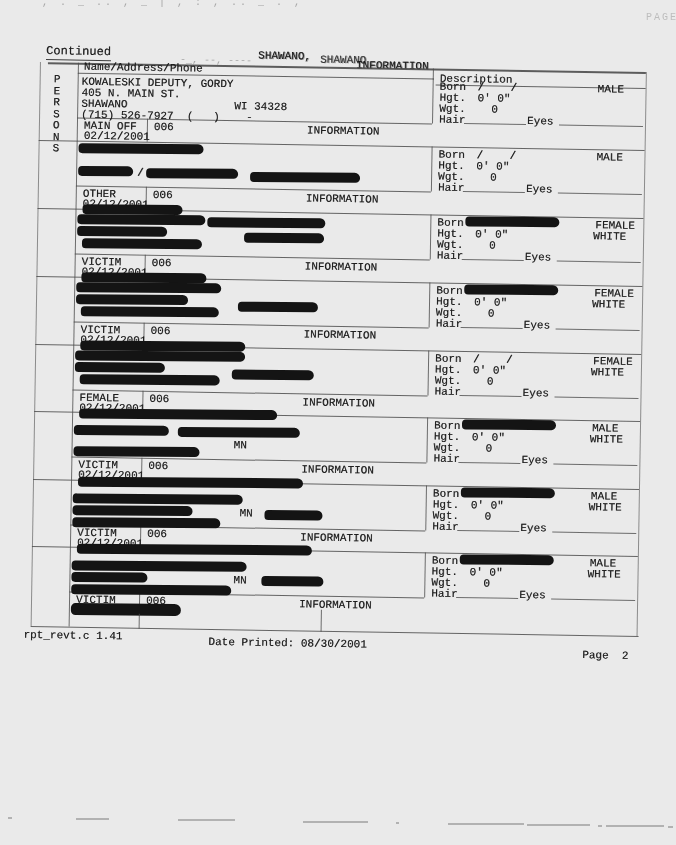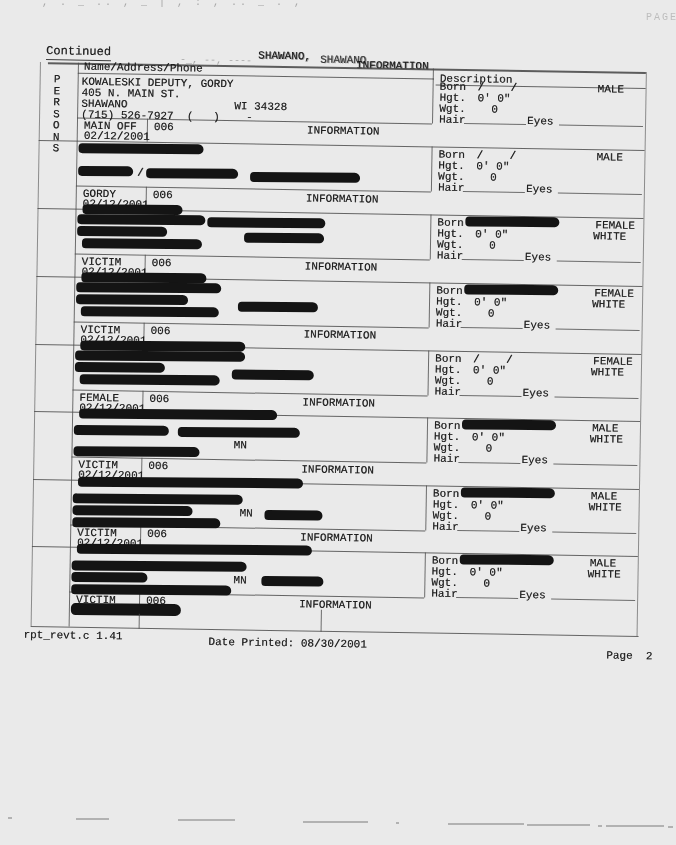--- a/index.html
+++ b/index.html
@@ -116,21 +116,21 @@
     <div class="roleDiv"></div>
     <div class="hairUl"></div>
     <div class="eyesUl"></div>
 
     <div class="abs txt f-name" style="left:42px;top:3px;"></div>
     <div class="abs txt f-address" style="left:42px;top:14px;"></div>
     <div class="abs txt f-city" style="left:42px;top:25px;"></div>
     <div class="abs txt f-statezip" style="left:195px;top:25px;"></div>
     <div class="abs txt f-phone" style="left:42px;top:36px;"></div>
 
-    <div class="abs txt f-role" style="left:45px;top:47px;">GORDY</div>
+    <div class="abs txt f-role" style="left:45px;top:47px;">OTHER</div>
     <div class="abs txt f-number" style="left:115px;top:47px;">006</div>
     <div class="abs txt f-info" style="left:268px;top:48px;">INFORMATION</div>
     <div class="abs txt f-date" style="left:45px;top:57px;">02/12/2001</div>
 
     <div class="abs txt l-born" style="left:400px;top:2px;">Born</div>
     <div class="abs txt f-bornval" style="left:438px;top:2px;">/    /</div>
     <div class="abs txt f-sex" style="left:558px;top:2px;">MALE</div>
     <div class="abs txt l-hgt" style="left:400px;top:13px;">Hgt.</div>
     <div class="abs txt f-hgt" style="left:438px;top:13px;">0' 0"</div>
     <div class="abs txt f-race" style="left:556px;top:13px;"></div>
@@ -364,14 +364,14 @@
         <div class="bar" style="left: 40px; top: 56px; width: 110px; height: 12px;"></div>
       </div>
     </div>
 
   <div class="vline" style="left:148px;top:612px;height:15px;"></div>
   <div class="vline" style="left:330px;top:605px;height:22px;"></div>
 
   <div class="hline" style="left:40px;top:626px;width:608px;"></div>
   <div class="abs txt" style="left:33px;top:629px;">rpt_revt.c 1.41</div>
   <div class="abs txt" style="left:218px;top:633px;">Date Printed: 08/30/2001</div>
-  <div class="abs txt" style="left:616px;top:640px;"><span>Page</span>  <span>2</span></div>
+  <div class="abs txt" style="left:592px;top:640px;"><span>Page</span>  <span>2</span></div>
 </div>
 
 </body></html>

